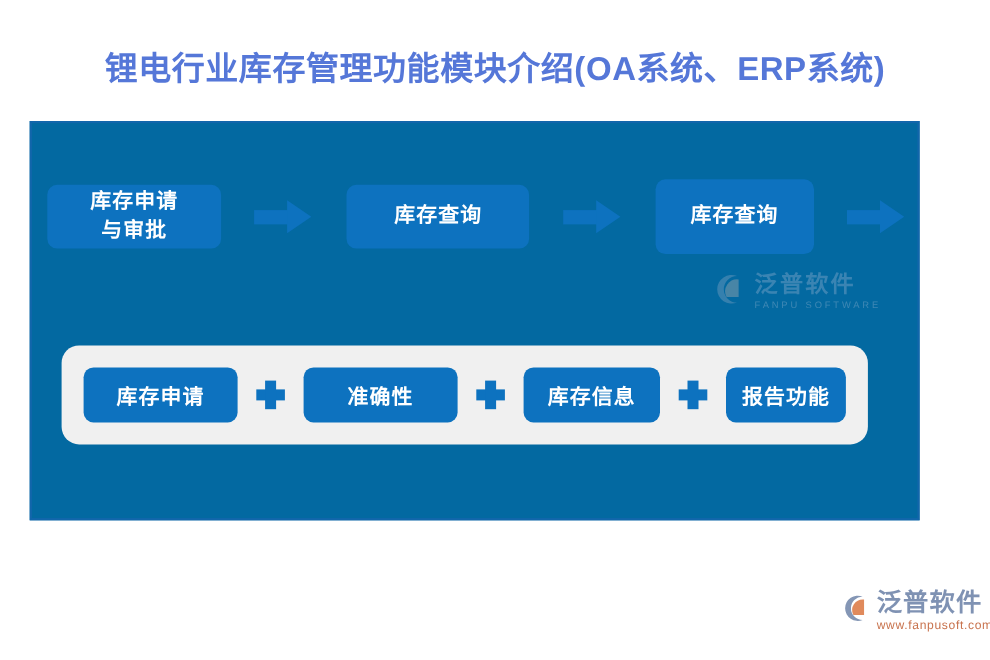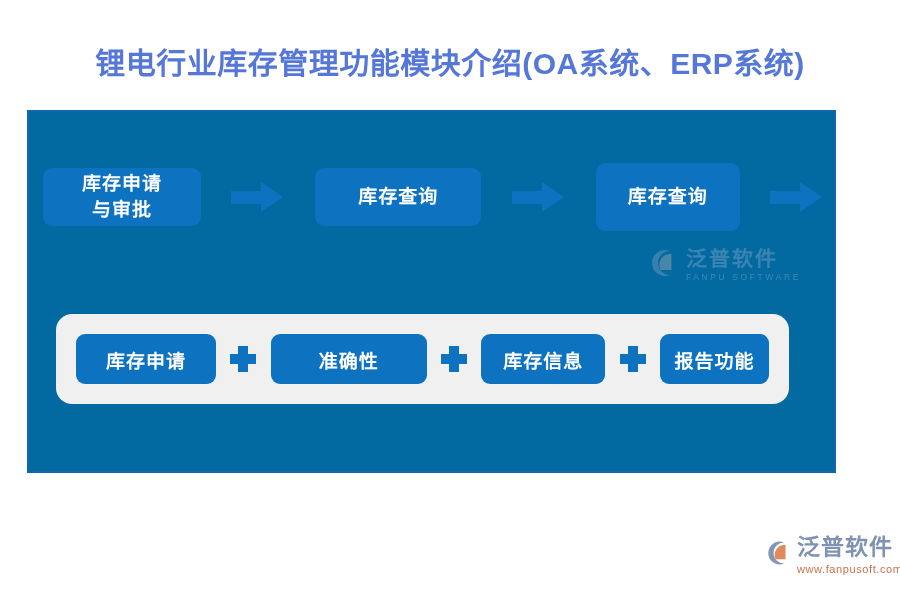--- a/index.html
+++ b/index.html
@@ -169,21 +169,21 @@
     display: flex;
     align-items: center;
     justify-content: center;
     text-align: center;
     height: 50px;
     box-sizing: border-box;
     padding: 0 8px;
     letter-spacing: 1px;
   }
   .tag-box.t1 { width: 140px; }
-  .tag-box.t2 { width: 156px; }
+  .tag-box.t2 { width: 140px; }
   .tag-box.t3 { width: 124px; }
   .tag-box.t4 { width: 109px; }
 
   .plus {
     width: 26px;
     height: 26px;
     position: relative;
     flex: 0 0 auto;
   }
   .plus::before,

